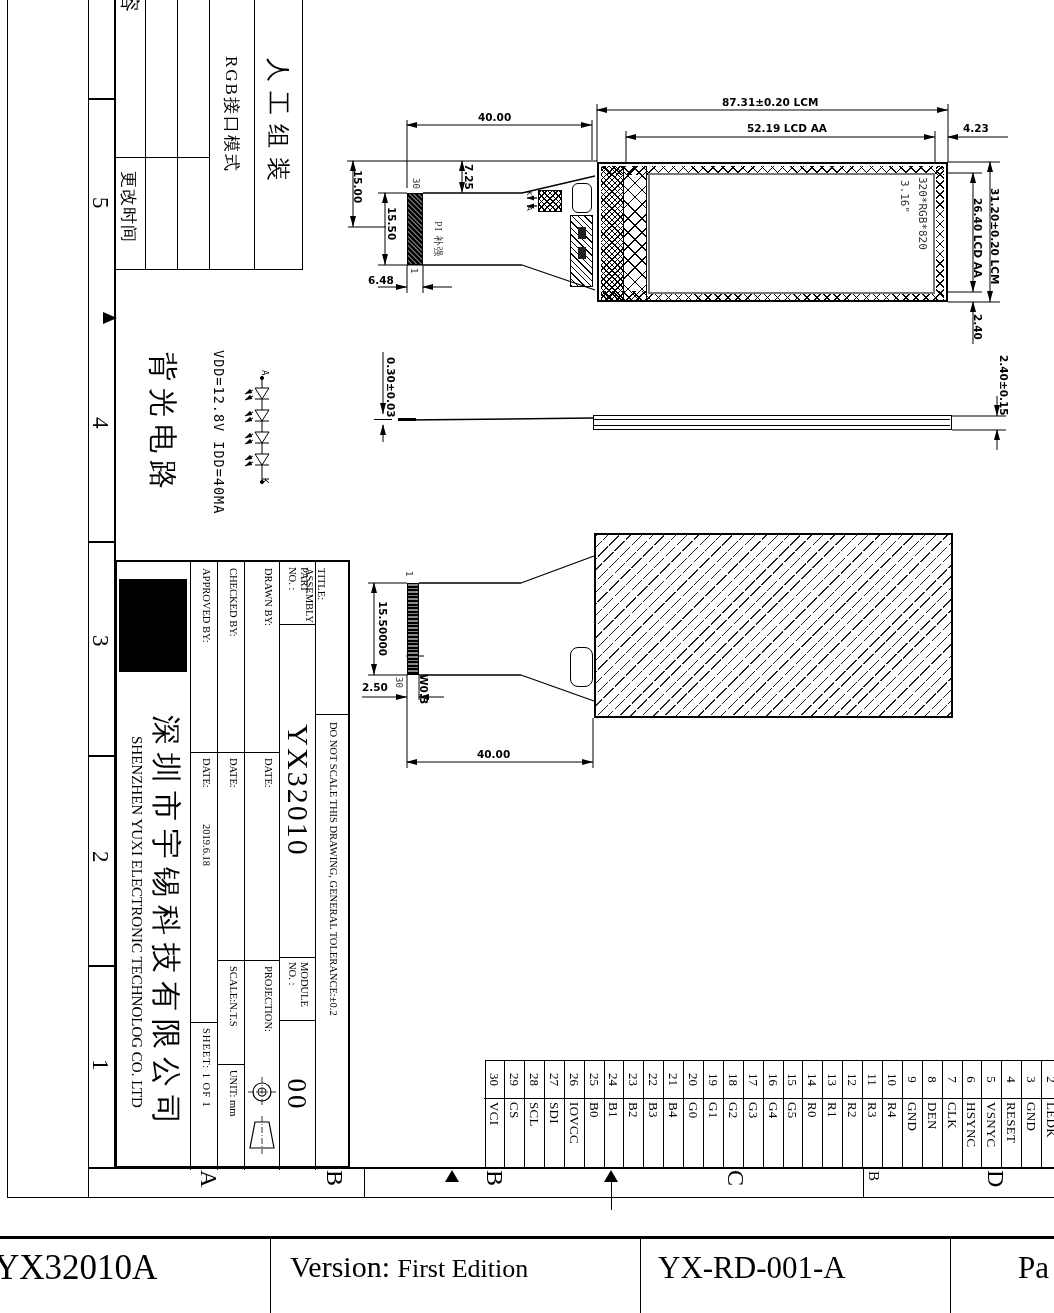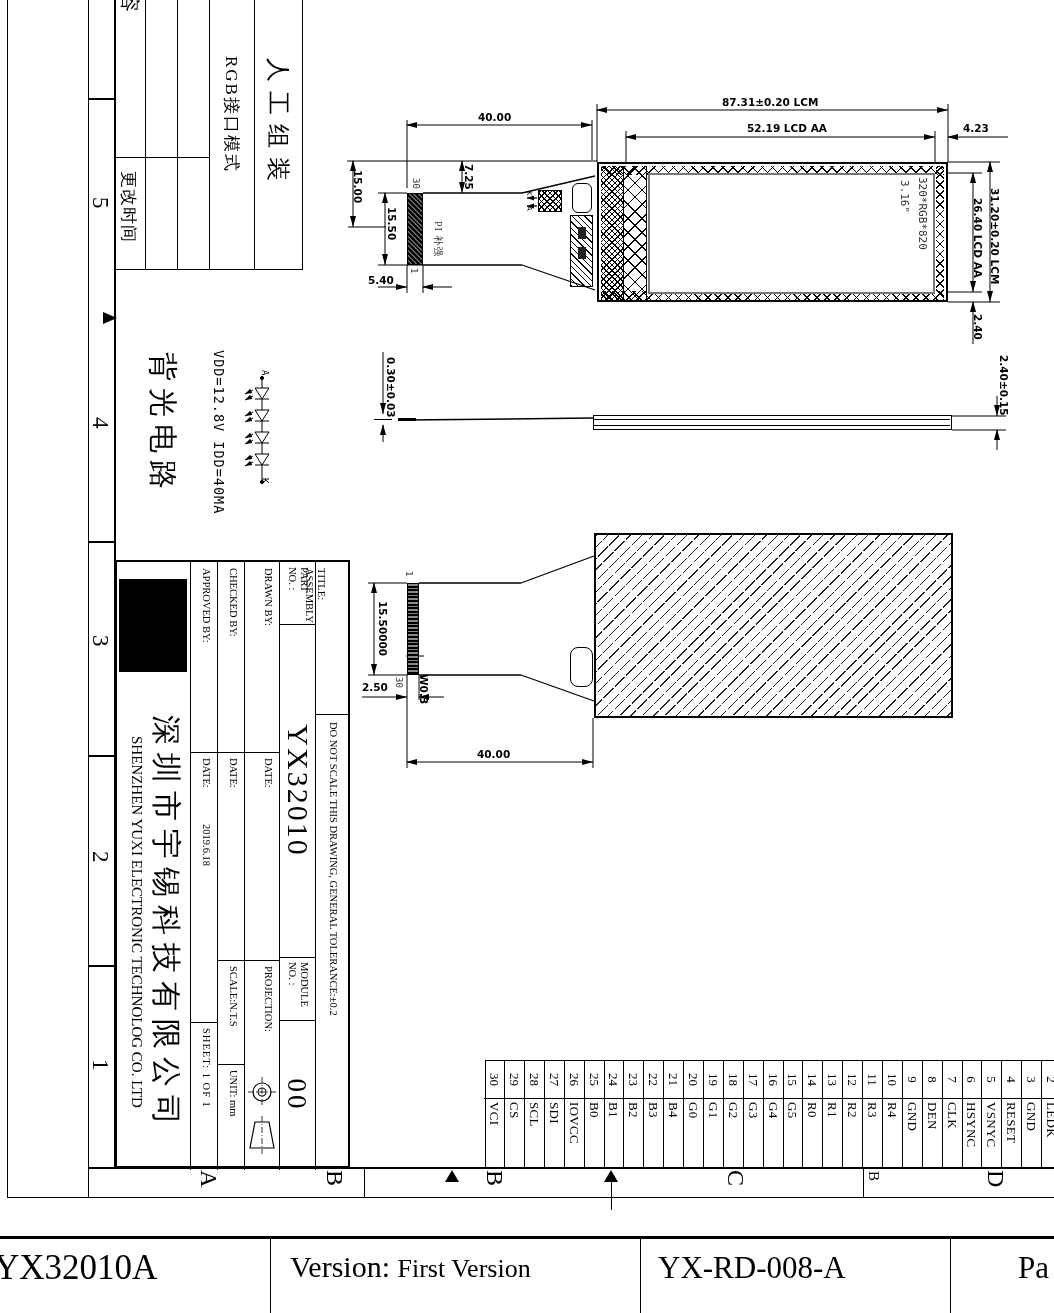--- a/index.html
+++ b/index.html
@@ -233,21 +233,21 @@
   <span class="rot" style="left:533px;top:191px;font:7px 'DejaVu Sans',sans-serif;">K</span>
   <span class="rot" style="left:533px;top:206px;font:7px 'DejaVu Sans',sans-serif;">A</span>
 
   <div class="abs dim" style="left:722px;top:96px;">87.31±0.20 LCM</div>
   <div class="abs dim" style="left:747px;top:122px;">52.19 LCD AA</div>
   <div class="abs dim" style="left:963px;top:122px;">4.23</div>
   <div class="abs dim" style="left:478px;top:111px;">40.00</div>
   <span class="rot dim" style="left:364px;top:170px;">15.00</span>
   <span class="rot dim" style="left:398px;top:207px;">15.50</span>
   <span class="rot dim" style="left:475px;top:164px;">7.25</span>
-  <div class="abs dim" style="left:368px;top:274px;">5.40</div>
+  <div class="abs dim" style="left:368px;top:274px;">6.48</div>
   <span class="rot" style="left:421px;top:178px;font:9px 'DejaVu Sans Mono',monospace;color:#333;">30</span>
   <span class="rot" style="left:419px;top:268px;font:9px 'DejaVu Sans Mono',monospace;color:#333;">1</span>
   <span class="rot" style="left:445px;top:221px;font:10px 'Liberation Serif',serif;color:#333;letter-spacing:1px;">PI 补强</span>
   <span class="rot dim" style="left:984px;top:198px;">26.40 LCD AA</span>
   <span class="rot dim" style="left:1001px;top:188px;">31.20±0.20 LCM</span>
   <span class="rot dim" style="left:984px;top:314px;">2.40</span>
 
   <div class="abs" style="left:593px;top:415px;width:359px;height:15px;border:1.5px solid #000;box-sizing:border-box;background:#fff;">
     <div class="hline" style="left:0;top:3px;width:356px;"></div>
     <div class="hline" style="left:0;top:9px;width:356px;"></div>
@@ -445,18 +445,18 @@
     <div class="tb-cell cad" style="left:112px;top:203px;width:496px;font-size:15px;text-align:center;white-space:nowrap;">SHENZHEN YUXI ELECTRONIC TECHNOLOG CO. LTD</div>
   </div>
 
   <div class="hline" style="left:0;top:1236px;width:1054px;height:3px;background:#000;"></div>
   <div class="vline" style="left:270px;top:1239px;height:74px;"></div>
   <div class="vline" style="left:640px;top:1239px;height:74px;"></div>
   <div class="vline" style="left:950px;top:1239px;height:74px;"></div>
   <div class="abs cad" style="left:-6px;top:1248px;font-size:35px;">YX32010A</div>
   <div class="abs cad" style="left:290px;top:1250px;font-size:30px;">
     <span>Version:</span>
-    <span style="font-size:26px;">First Version</span>
-  </div>
-  <div class="abs cad" style="left:658px;top:1250px;font-size:31px;">YX-RD-008-A</div>
+    <span style="font-size:26px;">First Edition</span>
+  </div>
+  <div class="abs cad" style="left:658px;top:1250px;font-size:31px;">YX-RD-001-A</div>
   <div class="abs cad" style="left:1018px;top:1250px;font-size:31px;">Pa</div>
 
 </div>
 
 </body></html>

